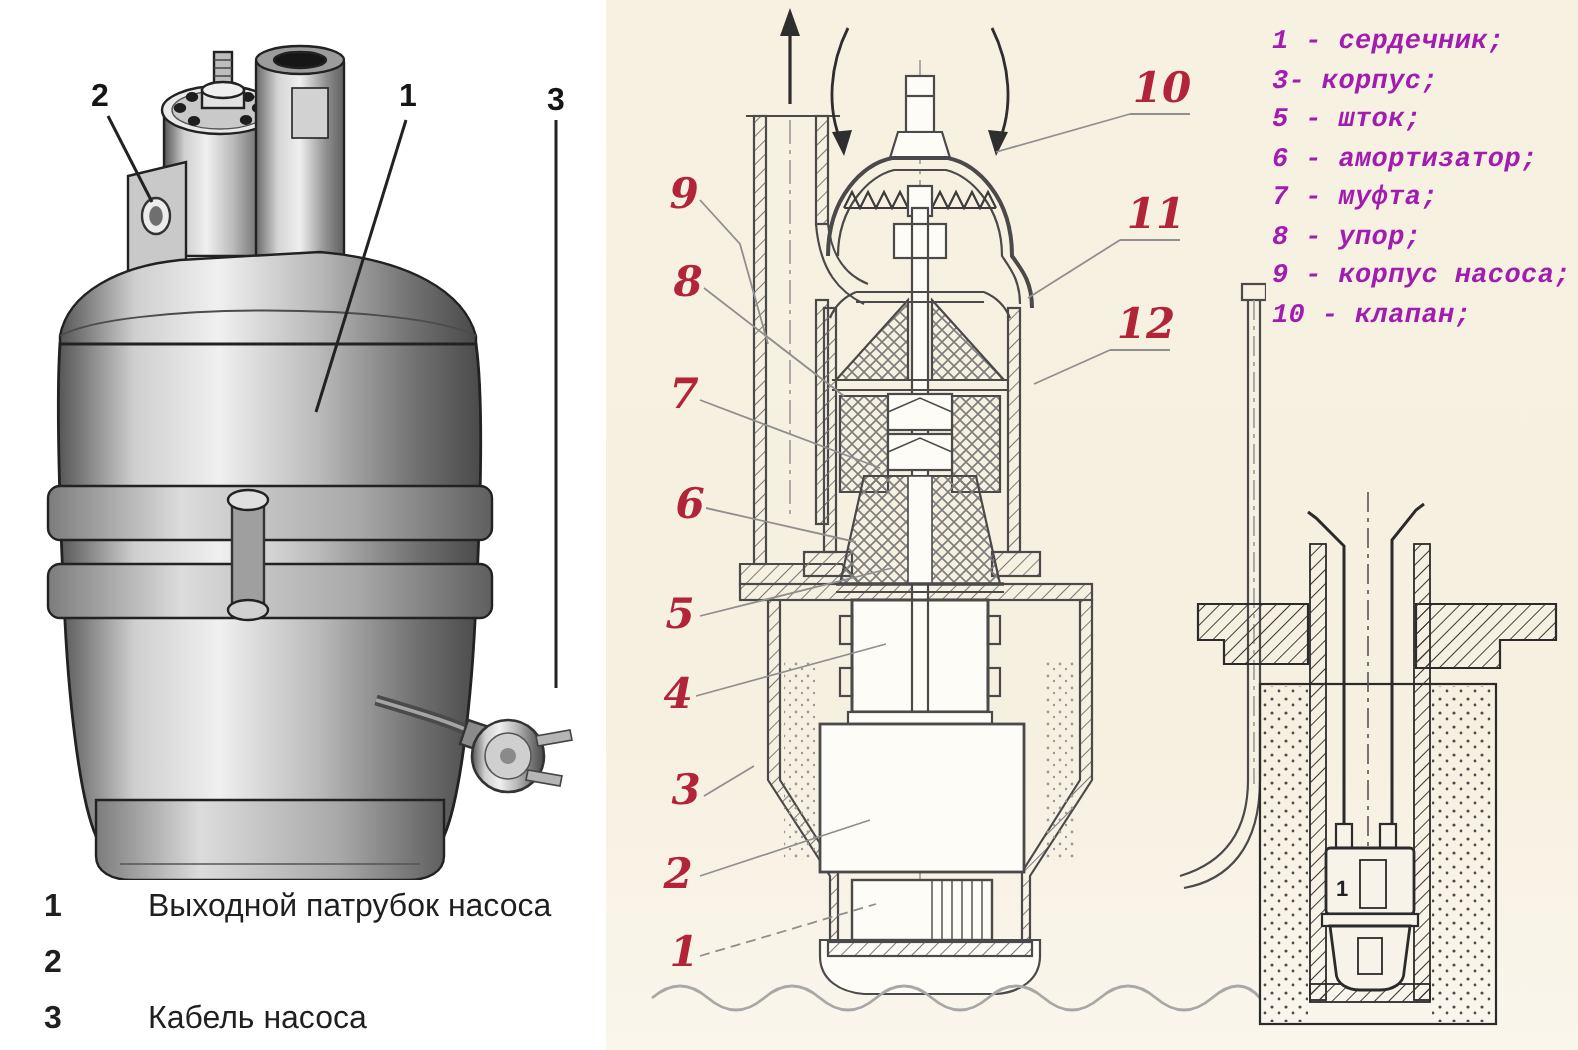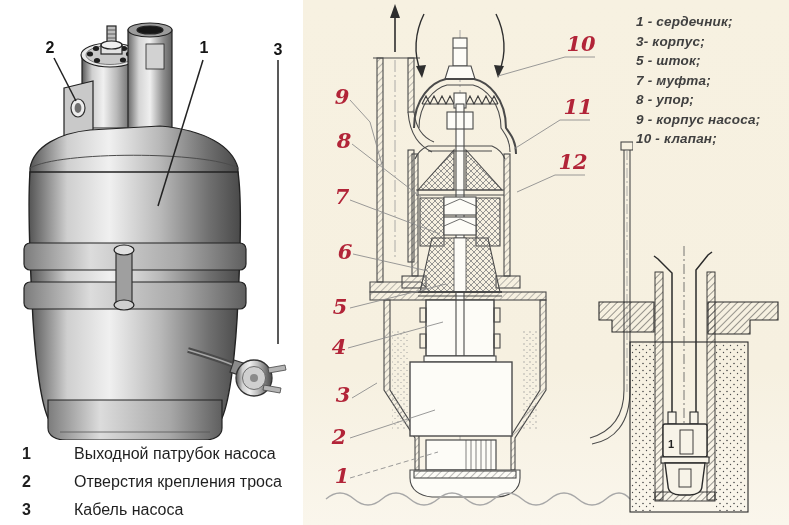--- a/index.html
+++ b/index.html
@@ -3,22 +3,22 @@
 <meta charset="utf-8">
 <style>
   html,body{margin:0;padding:0;background:#fff;}
   .stage{position:relative;width:789px;height:525px;background:#ffffff;overflow:hidden;
          font-family:"Liberation Sans",sans-serif;}
   .paper{position:absolute;left:303px;top:0;width:486px;height:525px;
          background:linear-gradient(180deg,#f7f1e1 0%,#f6f0e0 70%,#faf6ec 100%);}
   .abs{position:absolute;}
   
   .parts-list{position:absolute;left:636px;top:12px;width:150px;
-              font-family:Liberation Sans, sans-serif;font-weight:bold;font-style:italic;
-              font-size:13.5px;line-height:19.5px;color:#404040;letter-spacing:.2px;}
+              font-family:Liberation Mono, monospace;font-weight:bold;font-style:italic;
+              font-size:13.5px;line-height:19.5px;color:#a21caf;letter-spacing:.2px;}
   
   .pump-legend{position:absolute;left:14px;top:440px;color:#1f1f1f;font-size:16px;}
   .pump-legend .row{display:flex;align-items:center;height:28px;}
   .pump-legend .num{width:52px;padding-left:8px;font-weight:bold;}
   
   text.redNum{font-family:"DejaVu Serif",serif;font-style:italic;font-weight:bold;
               font-size:21px;fill:#b22438;}
   text.blkNum{font-family:"Liberation Sans",sans-serif;font-weight:bold;font-size:16px;fill:#151515;}
   text.wellNum{font-family:"Liberation Sans",sans-serif;font-weight:bold;font-size:11px;fill:#222;}
 </style>
@@ -290,20 +290,21 @@
     <text class="redNum" x="24" y="483" text-anchor="middle">1</text>
     <text class="redNum" x="263" y="51" text-anchor="middle">10</text>
     <text class="redNum" x="260" y="114" text-anchor="middle">11</text>
     <text class="redNum" x="255" y="169" text-anchor="middle">12</text>
   </svg>
 
   <div class="parts-list">
     <div>1 - сердечник;</div>
     <div>3- корпус;</div>
     <div>5 - шток;</div>
+    <div>6 - амортизатор;</div>
     <div>7 - муфта;</div>
     <div>8 - упор;</div>
     <div>9 - корпус насоса;</div>
     <div>10 - клапан;</div>
   </div>
 
   <svg class="abs" style="left:592px;top:242px" width="197" height="282" viewBox="0 0 197 282">
     <defs>
       <pattern id="h2" width="5" height="5" patternUnits="userSpaceOnUse" patternTransform="rotate(45)">
         <line x1="0" y1="0" x2="0" y2="5" stroke="#3a3a3a" stroke-width="1"></line>
@@ -346,20 +347,19 @@
     <text class="wellNum" x="79" y="206" text-anchor="middle">1</text>
   </svg>
 
   <div class="pump-legend">
     <div class="row">
       <span class="num">1</span>
       <span class="label">Выходной патрубок насоса</span>
     </div>
     <div class="row">
       <span class="num">2</span>
-      <span class="label">Отверстия крепления троса</span>
     </div>
     <div class="row">
       <span class="num">3</span>
       <span class="label">Кабель насоса</span>
     </div>
   </div>
 </div>
 
 </body></html>

